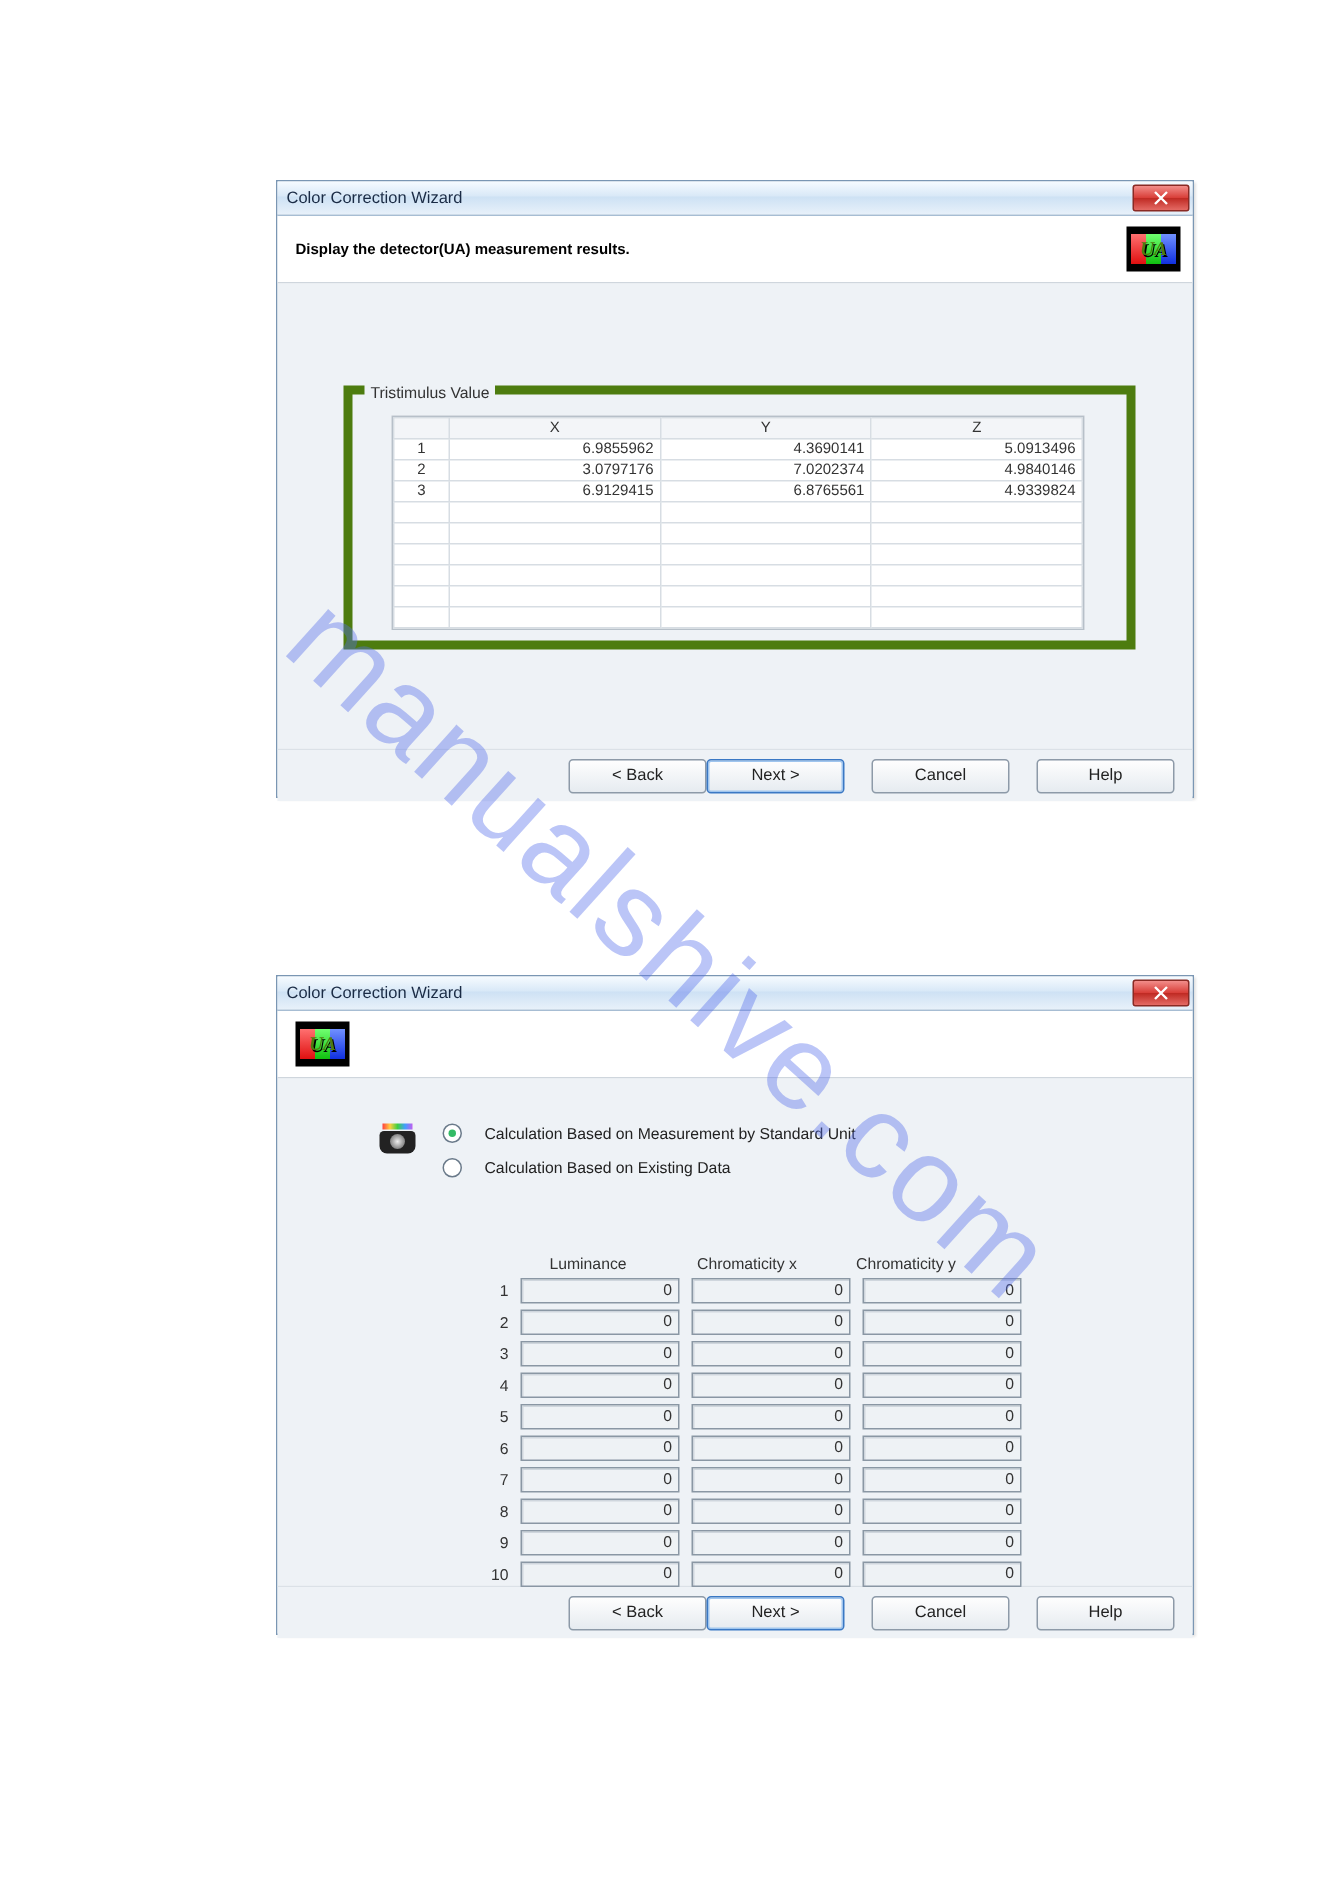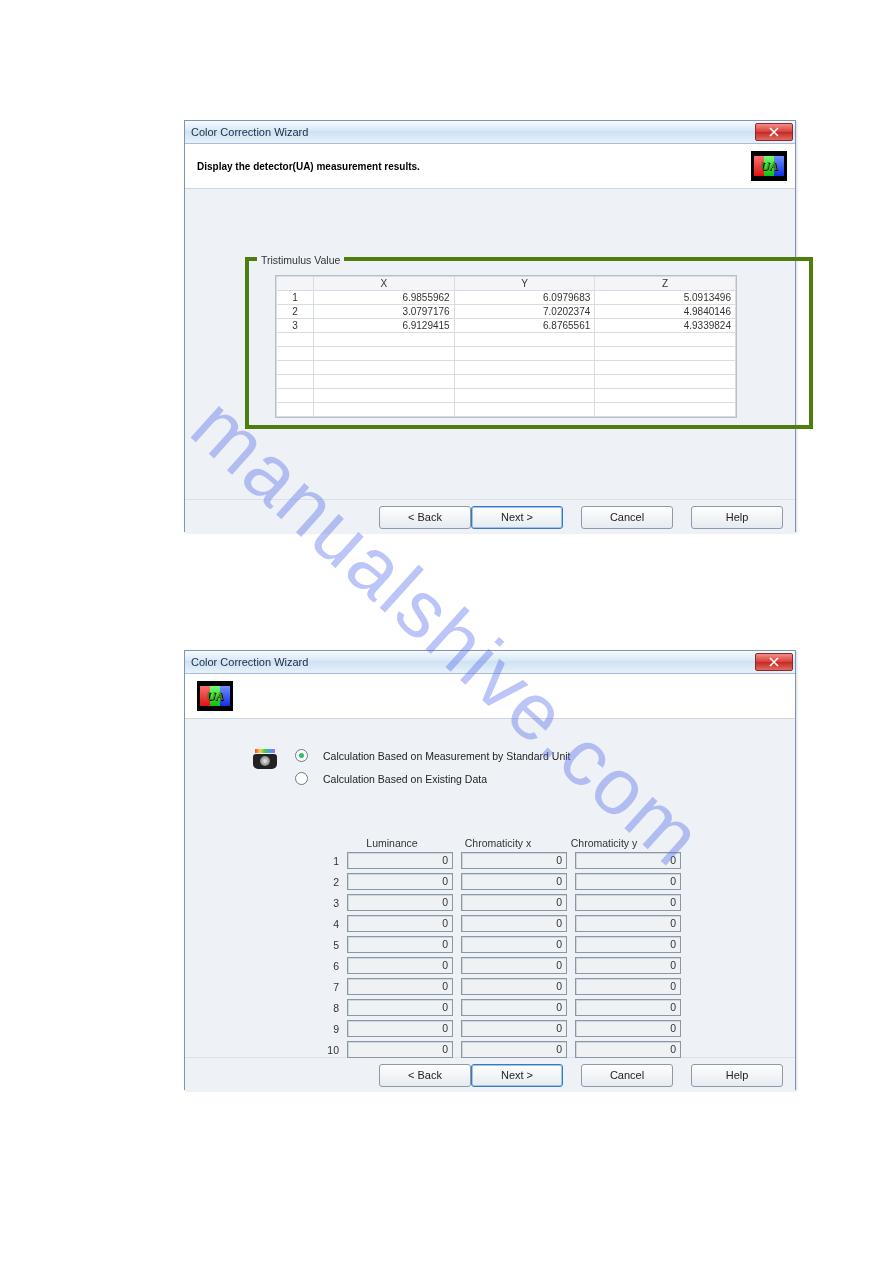--- a/index.html
+++ b/index.html
@@ -109,26 +109,25 @@
 
   .body-area {
     background: #eef2f6;
     position: relative;
     height: calc(100% - 22px - 44px - 34px);
   }
 
   
   .groupbox {
     position: absolute;
-    left: 60px;
+    left: 44px;
     top: 68px;
     width: 516px;
     height: 164px;
-    border: 4px solid #4d7c0f;
-    padding-left: 44px;
+    border: 6px solid #4d7c0f;
   }
   .groupbox .gb-title {
     position: absolute;
     top: -7px;
     left: 8px;
     background: #eef2f6;
     padding: 0 4px;
     font-size: 10.5px;
     color: #333;
   }
@@ -288,21 +287,21 @@
             <tbody>
                 <tr>
               <th></th>
               <th>X</th>
               <th>Y</th>
               <th>Z</th>
             </tr>
             <tr>
               <td class="k">1</td>
               <td class="v">6.9855962</td>
-              <td class="v">6.0979683</td>
+              <td class="v">4.3690141</td>
               <td class="v">5.0913496</td>
             </tr>
             <tr>
               <td class="k">2</td>
               <td class="v">3.0797176</td>
               <td class="v">7.0202374</td>
               <td class="v">4.9840146</td>
             </tr>
             <tr>
               <td class="k">3</td>

